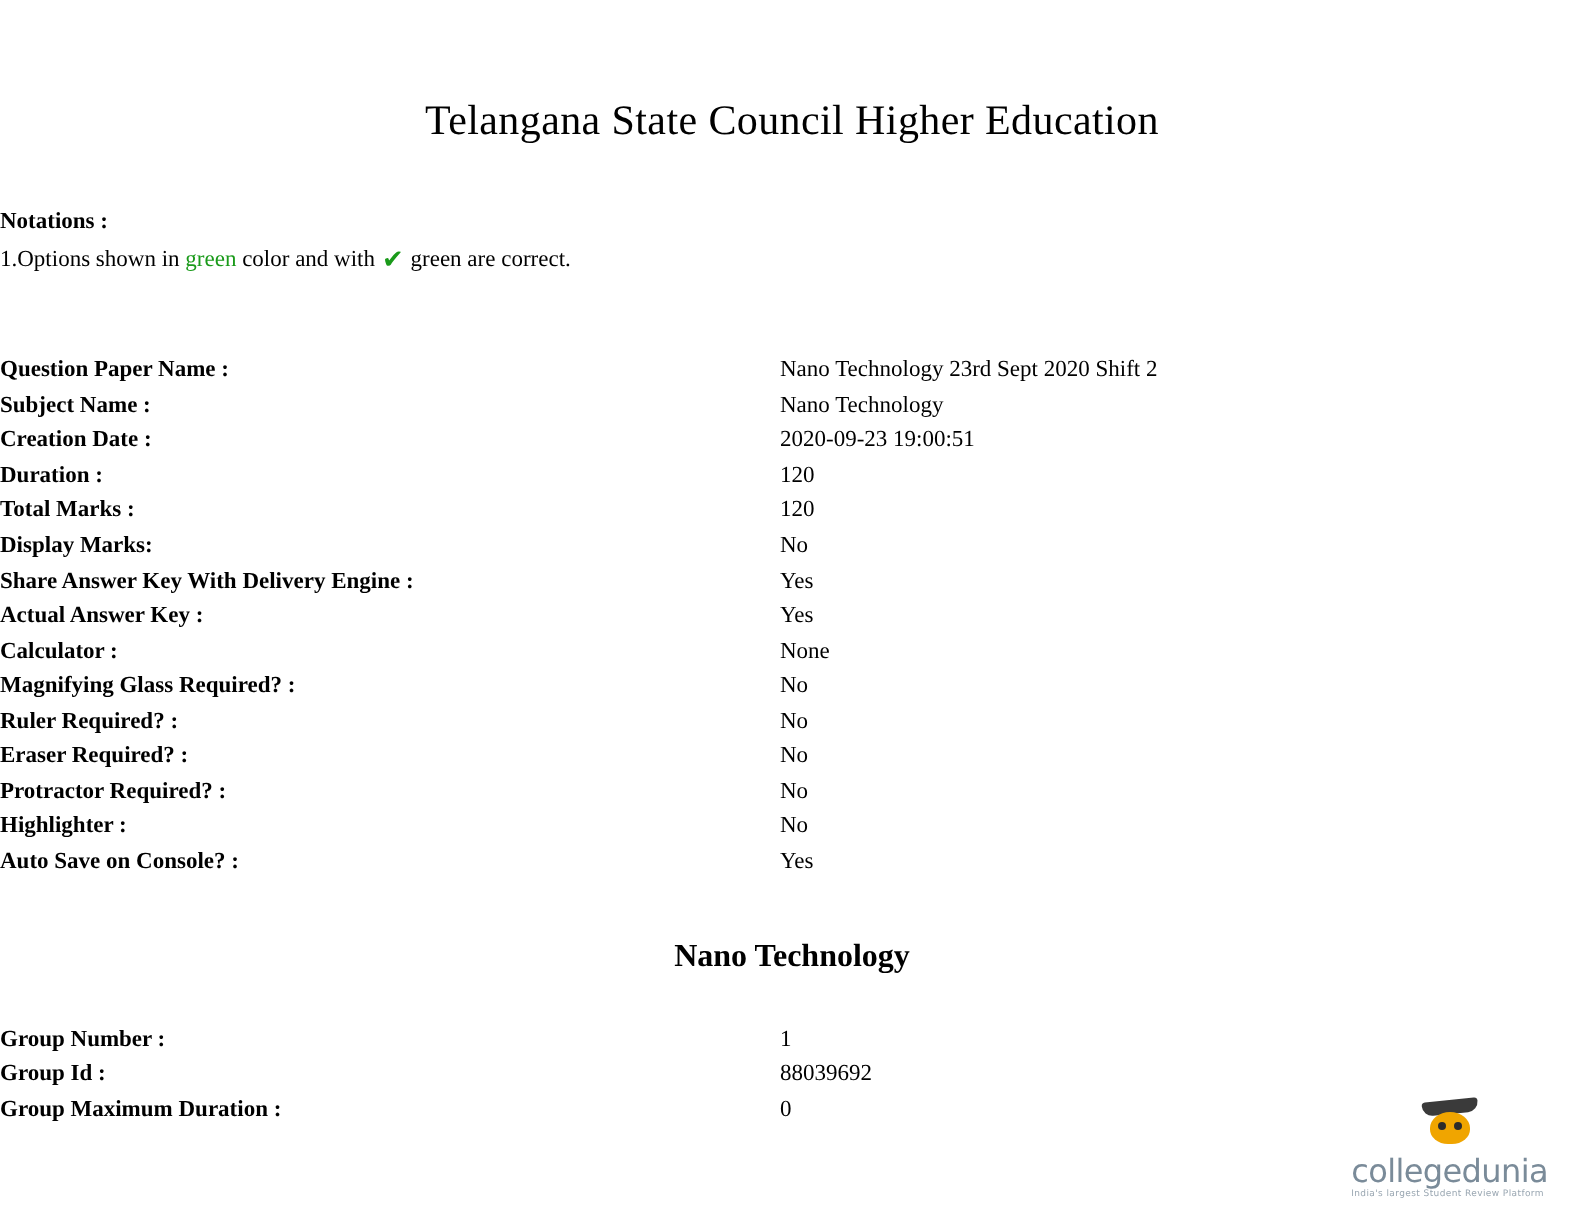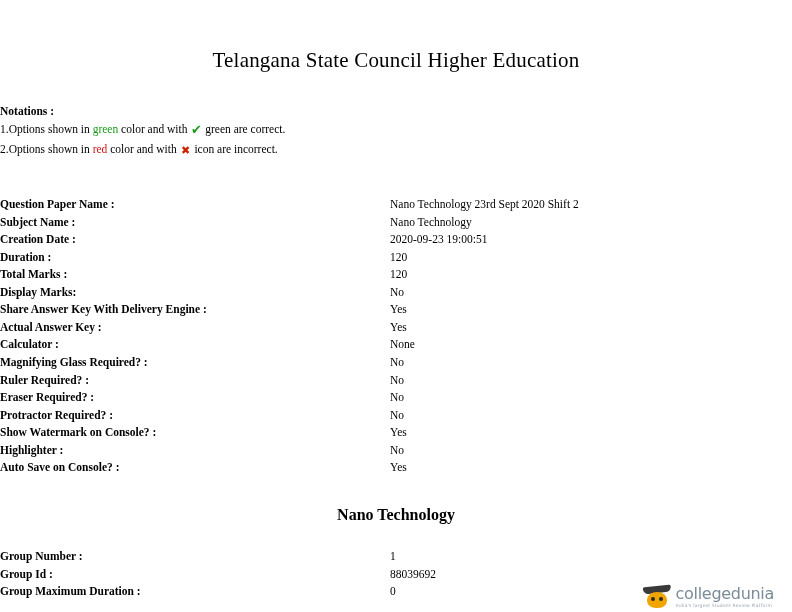--- a/index.html
+++ b/index.html
@@ -100,24 +100,25 @@
   .group-table td {
     padding: 1.6px 0;
     vertical-align: top;
     line-height: 1.25;
   }
 
   
   .watermark {
     position: absolute;
     right: 18px;
-    bottom: 2px;
+    bottom: 12px;
     display: flex;
     align-items: center;
     gap: 4px;
+    flex-direction: column;
   }
   .wm-mascot {
     width: 30px;
     height: 26px;
     position: relative;
   }
   .wm-mascot .cap {
     position: absolute;
     left: 1px;
     top: 2px;
@@ -169,23 +170,20 @@
 
 <div class="page">
 
   <h1 class="doc-title">Telangana State Council Higher Education</h1>
 
   <div class="notations">
     <div class="notations-heading">Notations :</div>
     <div class="note-line">
       <span>1.Options shown in </span><span class="green-word">green</span><span> color and with </span><span class="tick-icon">✔</span><span> green are correct.</span>
     </div>
-    <div class="note-line">
-      <span>2.Options shown in </span><span class="red-word">red</span><span> color and with </span><span class="cross-icon">✖</span><span> icon are incorrect.</span>
-    </div>
   </div>
 
   <table class="meta-table">
     <tbody>
       <tr>
           <td class="meta-label">Question Paper Name :</td>
           <td class="meta-value">Nano Technology 23rd Sept 2020 Shift 2</td>
         </tr>
       <tr>
           <td class="meta-label">Subject Name :</td>
@@ -227,24 +225,20 @@
           <td class="meta-label">Ruler Required? :</td>
           <td class="meta-value">No</td>
         </tr>
       <tr>
           <td class="meta-label">Eraser Required? :</td>
           <td class="meta-value">No</td>
         </tr>
       <tr>
           <td class="meta-label">Protractor Required? :</td>
           <td class="meta-value">No</td>
-        </tr>
-      <tr>
-          <td class="meta-label">Show Watermark on Console? :</td>
-          <td class="meta-value">Yes</td>
         </tr>
       <tr>
           <td class="meta-label">Highlighter :</td>
           <td class="meta-value">No</td>
         </tr>
       <tr>
           <td class="meta-label">Auto Save on Console? :</td>
           <td class="meta-value">Yes</td>
         </tr>
     </tbody>

